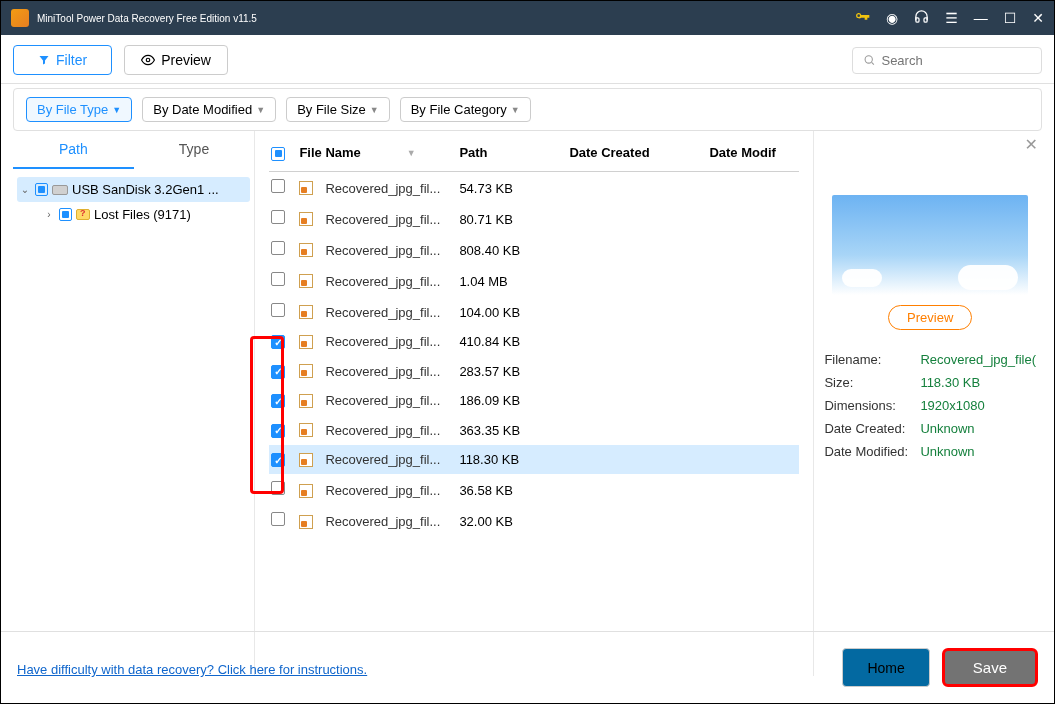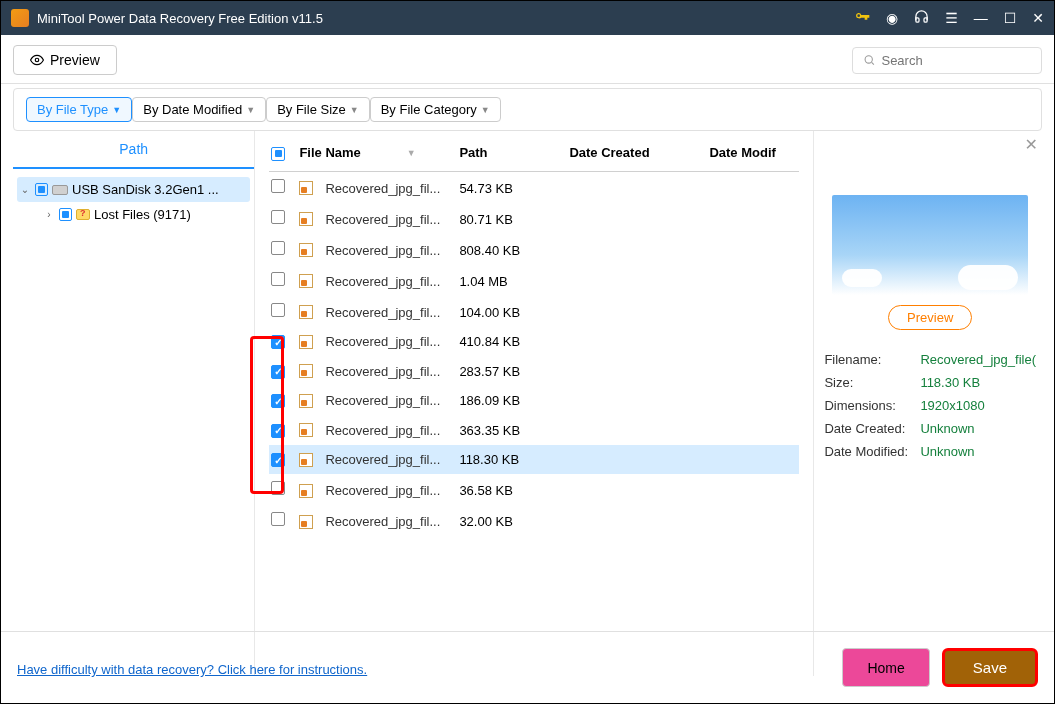--- a/index.html
+++ b/index.html
@@ -1,30 +1,30 @@
 <!DOCTYPE html>
 <html><head>
 <meta charset="utf-8">
 <style>
 * { margin: 0; padding: 0; box-sizing: border-box; font-family: -apple-system, BlinkMacSystemFont, "Segoe UI", Arial, sans-serif; }
 body { background: #fff; width: 1055px; height: 704px; overflow: hidden; position: relative; border: 1px solid #000; }
 .titlebar { background: #2c3e50; height: 34px; display: flex; align-items: center; padding: 0 10px; color: #fff; }
 .titlebar .app-icon { width: 18px; height: 18px; background: linear-gradient(135deg,#f39c12,#e67e22); border-radius: 3px; margin-right: 8px; }
-.titlebar .title { font-size: 13px; flex: 1; }
+.titlebar .title { font-size: 10px; flex: 1; }
 .titlebar .titlebar-icons { display: flex; gap: 16px; align-items: center; }
 .titlebar .titlebar-icons span { cursor: pointer; font-size: 14px; }
 .key-icon { color: #f1c40f; }
 
 .toolbar { padding: 10px 12px 8px; display: flex; align-items: center; gap: 12px; border-bottom: 1px solid #e0e0e0; }
 .btn { border: 1px solid #ccc; border-radius: 4px; padding: 6px 16px; font-size: 14px; background: #fff; cursor: pointer; display: flex; align-items: center; gap: 6px; }
 .btn-filter { border-color: #1e90ff; color: #1e90ff; padding: 6px 24px; }
 .search-box { margin-left: auto; display: flex; align-items: center; border: 1px solid #ddd; border-radius: 4px; padding: 5px 10px; width: 190px; color: #999; }
 .search-box input { border: none; outline: none; font-size: 13px; margin-left: 6px; width: 100%; }
 
-.filter-bar { padding: 8px 12px; display: flex; border: 1px solid #e0e0e0; margin: 4px 12px 0; border-radius: 4px; }
+.filter-bar { padding: 8px 12px; display: flex; gap: 10px; border: 1px solid #e0e0e0; margin: 4px 12px 0; border-radius: 4px; }
 .filter-btn { border: 1px solid #ccc; border-radius: 4px; padding: 4px 10px; font-size: 13px; background: #fff; cursor: pointer; display: flex; align-items: center; gap: 4px; }
 .filter-btn.active { border-color: #1e90ff; color: #1e90ff; background: #f0f8ff; }
 .caret { font-size: 9px; color: #888; }
 .filter-btn.active .caret { color: #1e90ff; }
 
 .main-area { display: flex; height: 545px; padding: 0 12px; }
 .sidebar { width: 248px; border-right: 1px solid #e8e8e8; }
 .tabs { display: flex; }
 .tab { flex: 1; text-align: center; padding: 10px 0; font-size: 14px; cursor: pointer; border-bottom: 2px solid transparent; color: #555; }
 .tab.active { color: #1e90ff; border-bottom-color: #1e90ff; }
@@ -70,22 +70,22 @@
 .cloud.c2 { width: 40px; height: 18px; bottom: 8px; left: 10px; border-radius: 40px; }
 .preview-btn { display: block; margin: 4px auto 18px; padding: 4px 18px; border: 1px solid #ff7f00; color: #ff7f00; border-radius: 14px; background: #fff; font-size: 13px; cursor: pointer; }
 .meta-row { display: flex; padding: 4px 2px; }
 .meta-label { width: 96px; color: #333; }
 .meta-value { color: #15803d; white-space: nowrap; overflow: hidden; }
 
 .footer { position: absolute; bottom: 0; left: 0; right: 0; height: 72px; border-top: 1px solid #e0e0e0; display: flex; align-items: center; padding: 0 16px; }
 .footer-info { font-size: 13px; }
 .footer-link { color: #1066cc; text-decoration: underline; font-size: 13px; cursor: pointer; display: block; margin-top: 4px; }
 .footer-btns { margin-left: auto; display: flex; gap: 12px; }
-.btn-home { border: 1px solid #ccc; border-radius: 4px; padding: 10px 24px; font-size: 14px; background: #ec4899; cursor: pointer; font-weight: 500; }
-.btn-save { border: 3px solid #ff0000; border-radius: 6px; padding: 8px 28px; font-size: 15px; background: #a16207; color: #fff; cursor: pointer; font-weight: 500; }
+.btn-home { border: 1px solid #ccc; border-radius: 4px; padding: 10px 24px; font-size: 14px; background: #0369a1; cursor: pointer; font-weight: 500; }
+.btn-save { border: 3px solid #ff0000; border-radius: 6px; padding: 8px 28px; font-size: 15px; background: #737373; color: #fff; cursor: pointer; font-weight: 500; }
 </style>
 </head>
 <body>
 
 <div class="titlebar">
   <div class="app-icon"></div>
   <div class="title">MiniTool Power Data Recovery Free Edition v11.5</div>
   <div class="titlebar-icons">
     <span class="key-icon">
       <svg width="16" height="16" viewBox="0 0 24 24" fill="currentColor">
@@ -100,20 +100,26 @@
         </svg>
     </span>
     <span>☰</span>
     <span>—</span>
     <span>☐</span>
     <span>✕</span>
   </div>
 </div>
 
 <div class="toolbar">
+  <button class="btn btn-filter">
+    <svg width="12" height="12" viewBox="0 0 24 24" fill="currentColor">
+        <path d="M3 4h18l-7 9v6l-4 2v-8z"></path>
+      </svg>
+    <span>Filter</span>
+  </button>
   <button class="btn">
     <svg width="14" height="14" viewBox="0 0 24 24" fill="none" stroke="currentColor" stroke-width="2">
         <path d="M1 12s4-8 11-8 11 8 11 8-4 8-11 8-11-8-11-8z"></path>
         <circle cx="12" cy="12" r="3"></circle>
       </svg>
     <span>Preview</span>
   </button>
   <div class="search-box">
     <svg width="14" height="14" viewBox="0 0 24 24" fill="none" stroke="currentColor" stroke-width="2">
         <circle cx="11" cy="11" r="7"></circle>
@@ -140,20 +146,21 @@
       <span>By File Category</span>
       <span class="caret">▼</span>
     </div>
 </div>
 
 <div class="main-area">
 
   <div class="sidebar">
     <div class="tabs">
       <div class="tab active">Path</div>
+      <div class="tab">Type</div>
     </div>
     <div class="tree">
       <div class="tree-node selected">
         <span class="tree-expand">⌄</span>
         <span class="tree-cb">
             <span class="dot"></span>
           </span>
         <span class="drive-icon"></span>
         <span>USB SanDisk 3.2Gen1 ...</span>
       </div>

